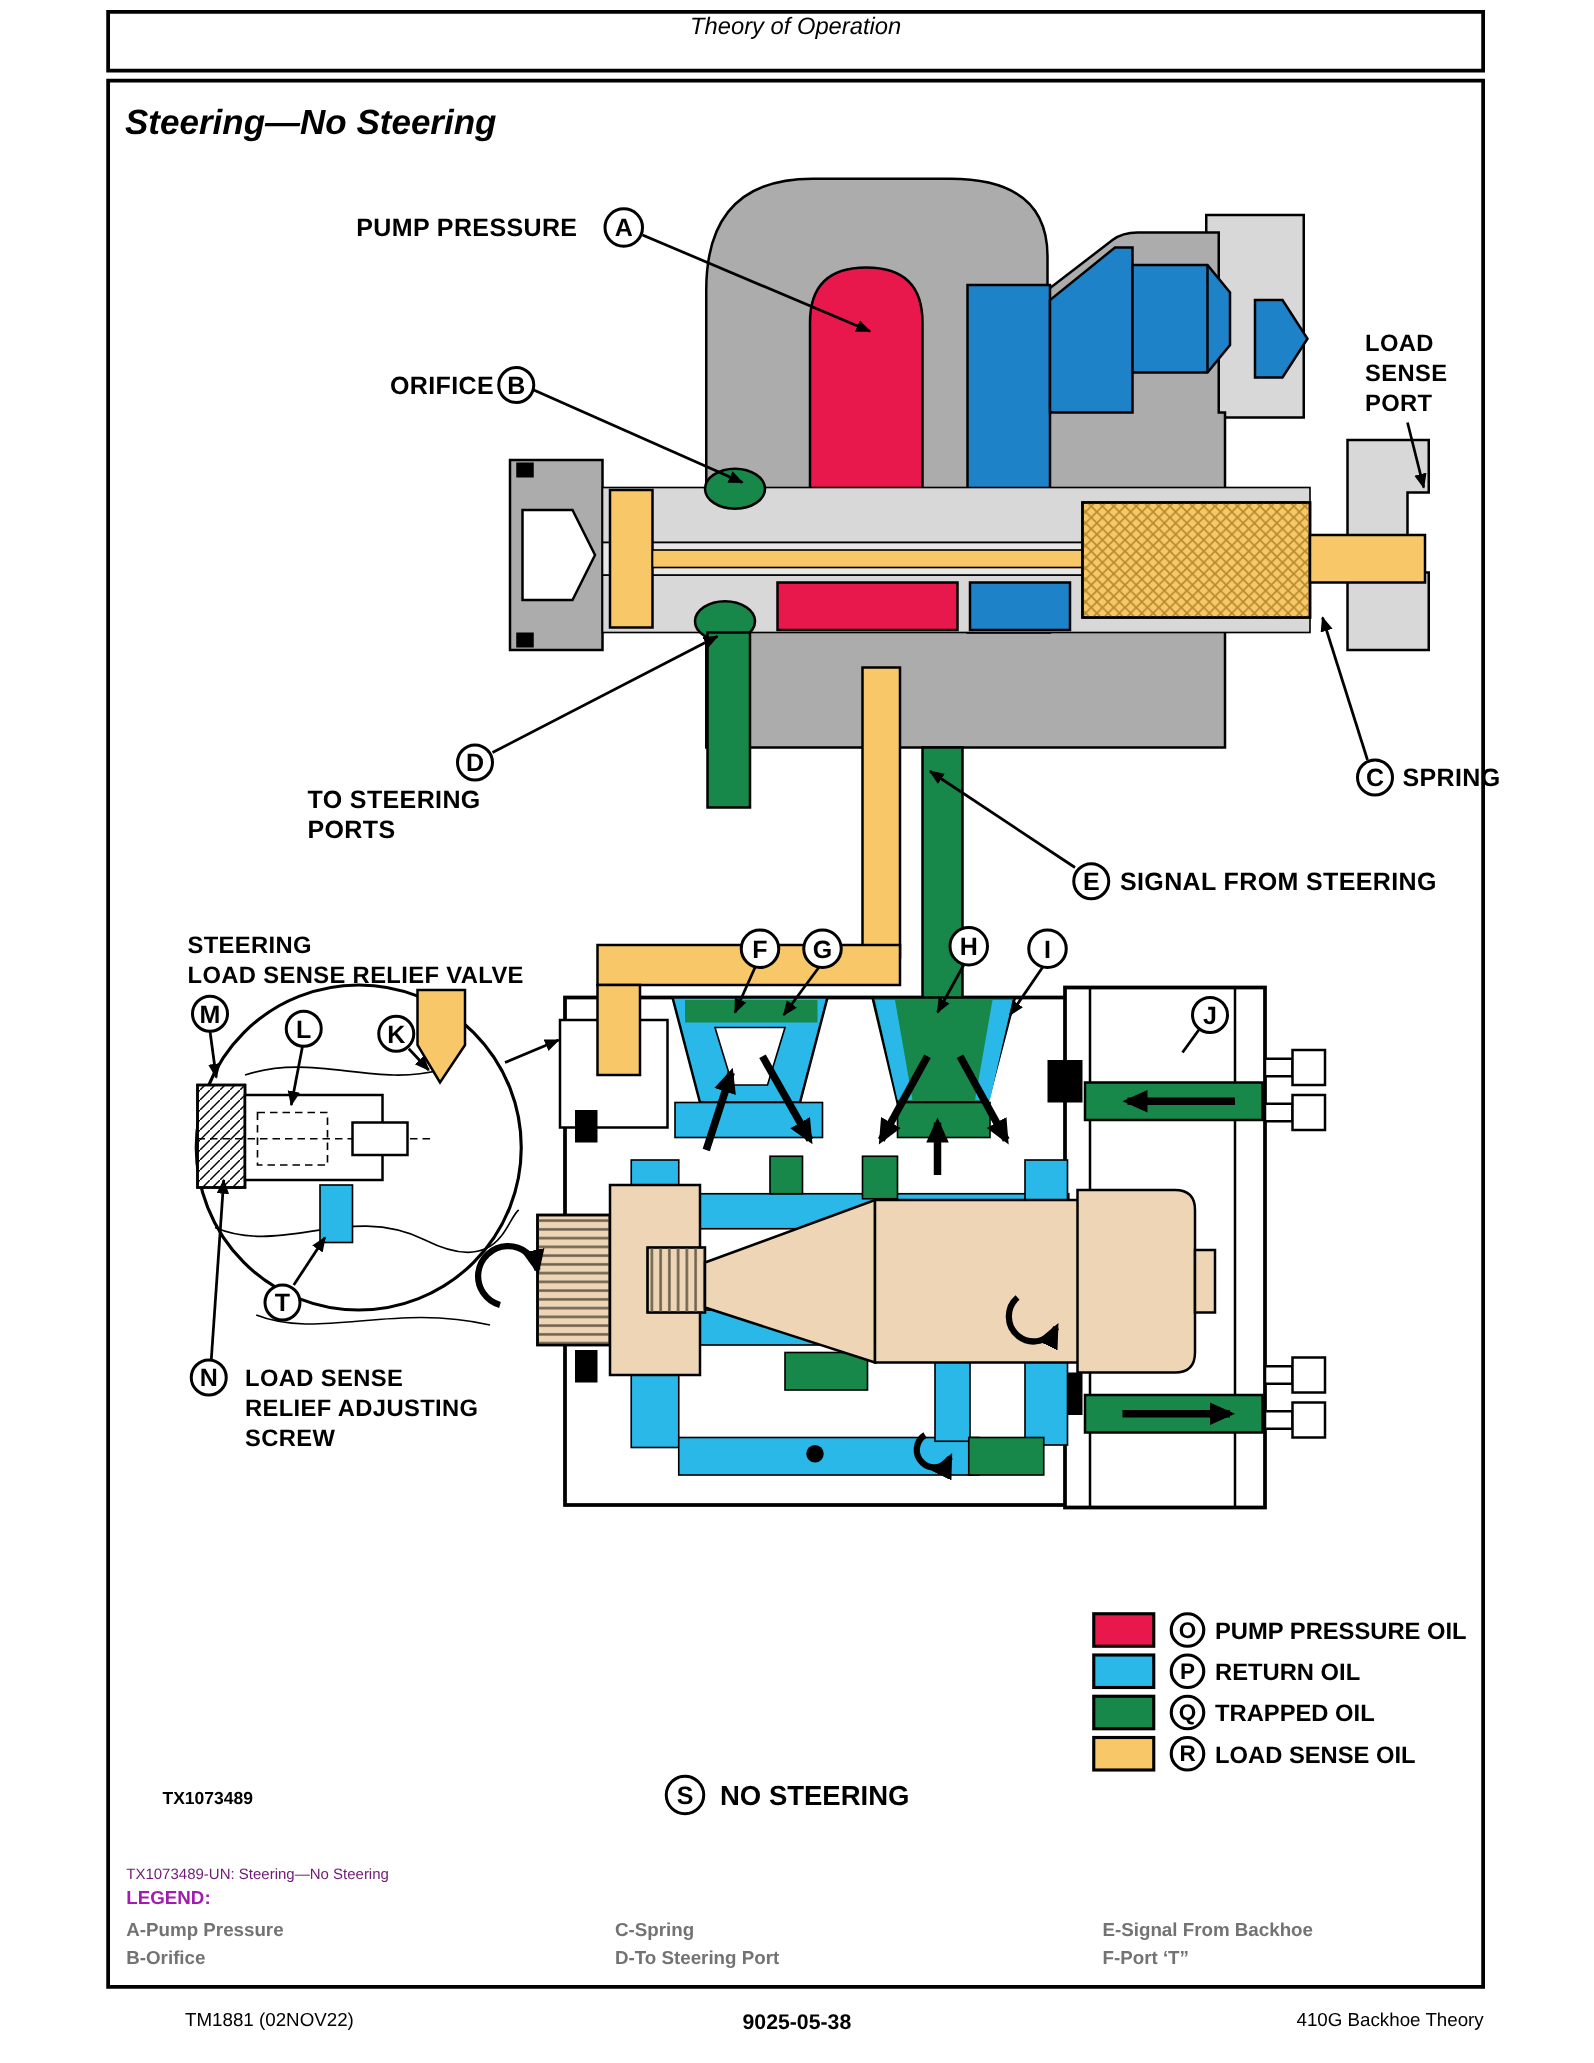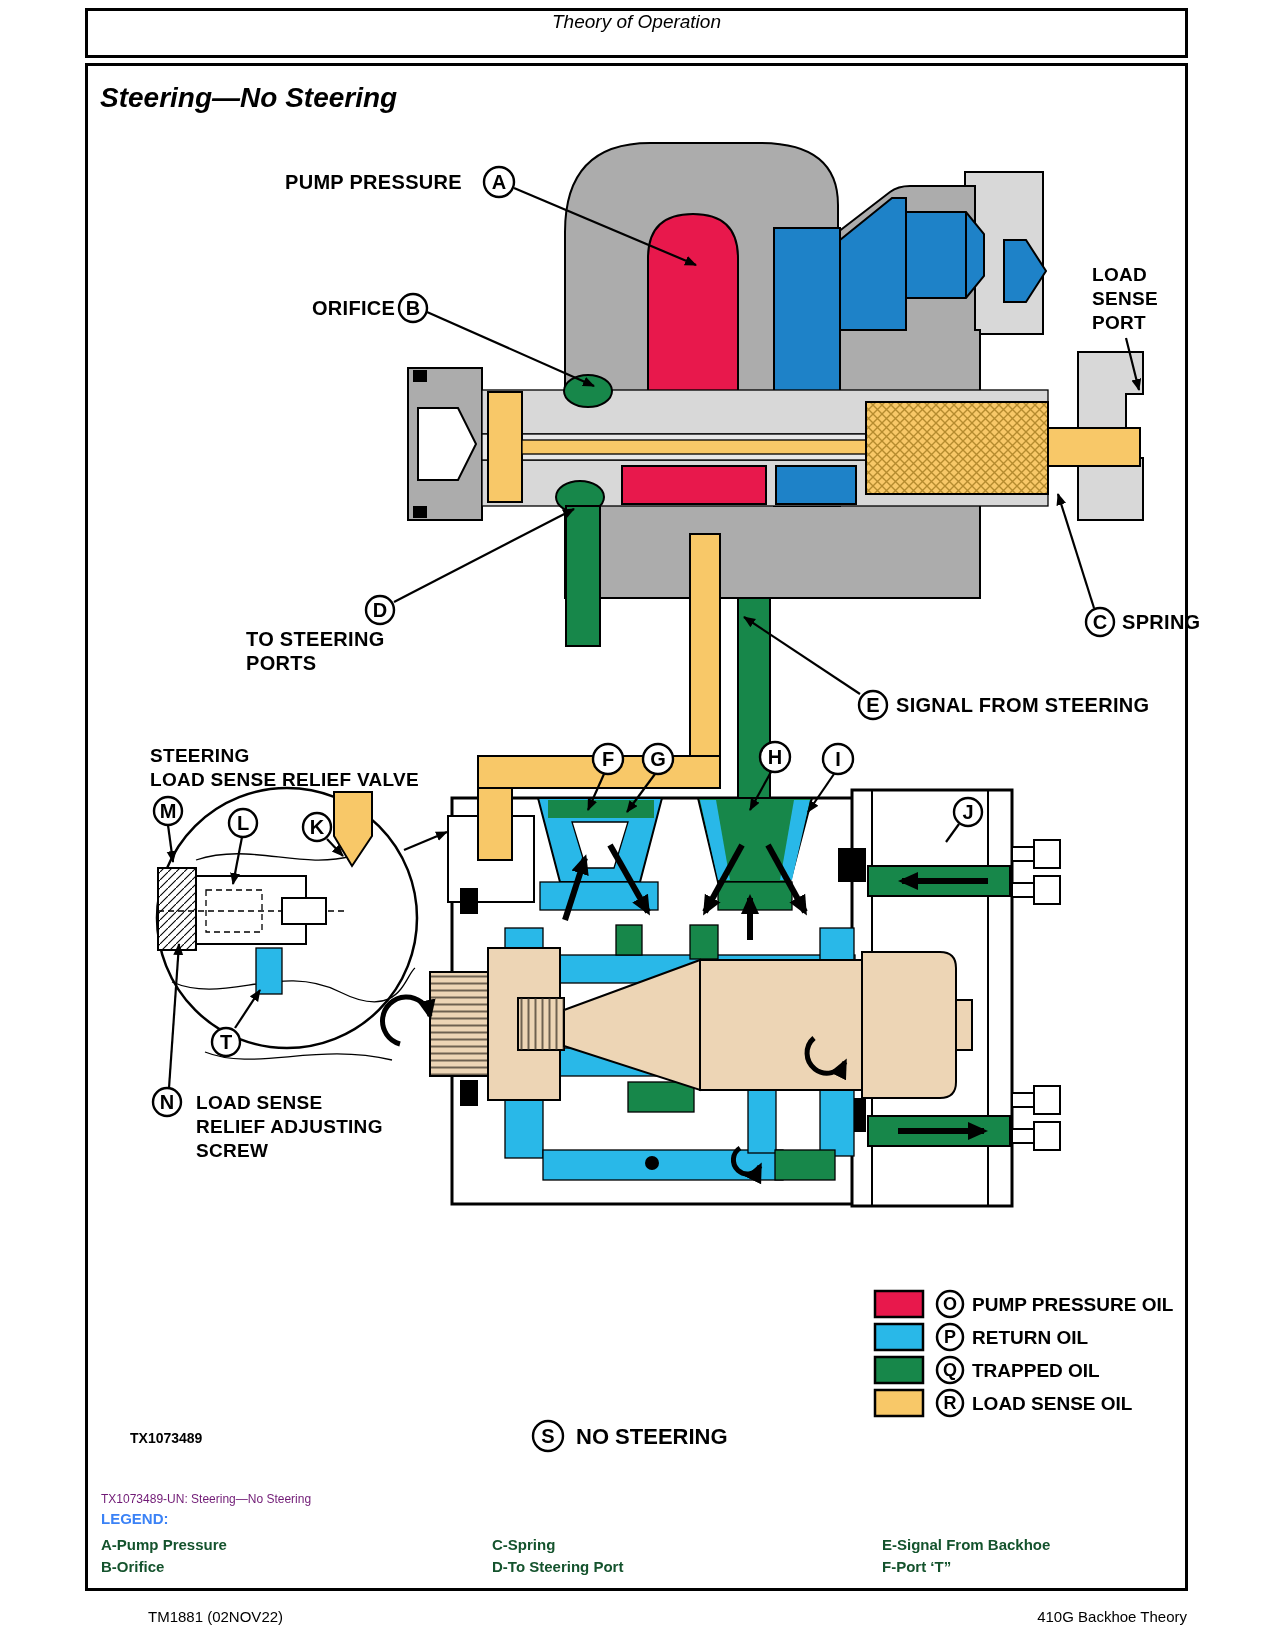--- a/index.html
+++ b/index.html
@@ -4,22 +4,22 @@
 <style>
   html,body{margin:0;padding:0;background:#fff;}
   .page{position:relative;width:1275px;height:1650px;background:#fff;overflow:hidden;
         font-family:"Liberation Sans",sans-serif;color:#000;}
   .headerbox{position:absolute;left:85px;top:8px;width:1097px;height:44px;
         border:3px solid #000;display:flex;align-items:flex-start;justify-content:center;}
   .headerbox span{font-style:italic;font-size:19px;padding-bottom:1px;}
   .mainbox{position:absolute;left:85px;top:63px;width:1097px;height:1522px;border:3px solid #000;}
   .pagetitle{position:absolute;left:100px;top:82px;font-size:28px;font-weight:bold;font-style:italic;}
   .caption{position:absolute;left:101px;top:1492px;font-size:12px;color:#701a75;}
-  .legend-title{position:absolute;left:101px;top:1510px;font-size:15px;font-weight:bold;color:#3b82f6;}
-  .legend-col{position:absolute;top:1534px;font-size:15px;font-weight:bold;color:#14532d;line-height:22px;}
+  .legend-title{position:absolute;left:101px;top:1510px;font-size:15px;font-weight:bold;color:#a21caf;}
+  .legend-col{position:absolute;top:1534px;font-size:15px;font-weight:bold;color:#737373;line-height:22px;}
   .legend-col.c1{left:101px;} .legend-col.c2{left:492px;} .legend-col.c3{left:882px;}
   .footer{position:absolute;left:0;top:1608px;width:1275px;height:30px;font-size:15px;}
   .footer .fl{position:absolute;left:148px;} 
   .footer .fc{position:absolute;left:0;width:1275px;text-align:center;font-weight:bold;font-size:17px;}
   .footer .fr{position:absolute;right:88px;}
   svg.diagram{position:absolute;left:0;top:0;}
   svg text{font-family:"Liberation Sans",sans-serif;font-weight:bold;fill:#000;}
   .k{stroke:#000;} .w1{stroke-width:1.3;} .w2{stroke-width:2;} .w25{stroke-width:2.5;} .w3{stroke-width:3;}
   .f-red{fill:#E8184C;} .f-blue{fill:#1E82C8;} .f-cyan{fill:#29B8E8;} .f-green{fill:#17874A;}
   .f-yel{fill:#F8C868;} .f-gray{fill:#ACACAC;} .f-lgray{fill:#D8D8D8;} .f-tan{fill:#EDD5B5;}
@@ -343,17 +343,18 @@
   <div class="legend-col c2">
     <div>C-Spring</div>
     <div>D-To Steering Port</div>
   </div>
   <div class="legend-col c3">
     <div>E-Signal From Backhoe</div>
     <div>F-Port ‘T”</div>
   </div>
 
   <div class="footer">
+    <span class="fc">9025-05-38</span>
     <span class="fl">TM1881 (02NOV22)</span>
     <span class="fr">410G Backhoe Theory</span>
   </div>
 
 </div>
 
 </body></html>

